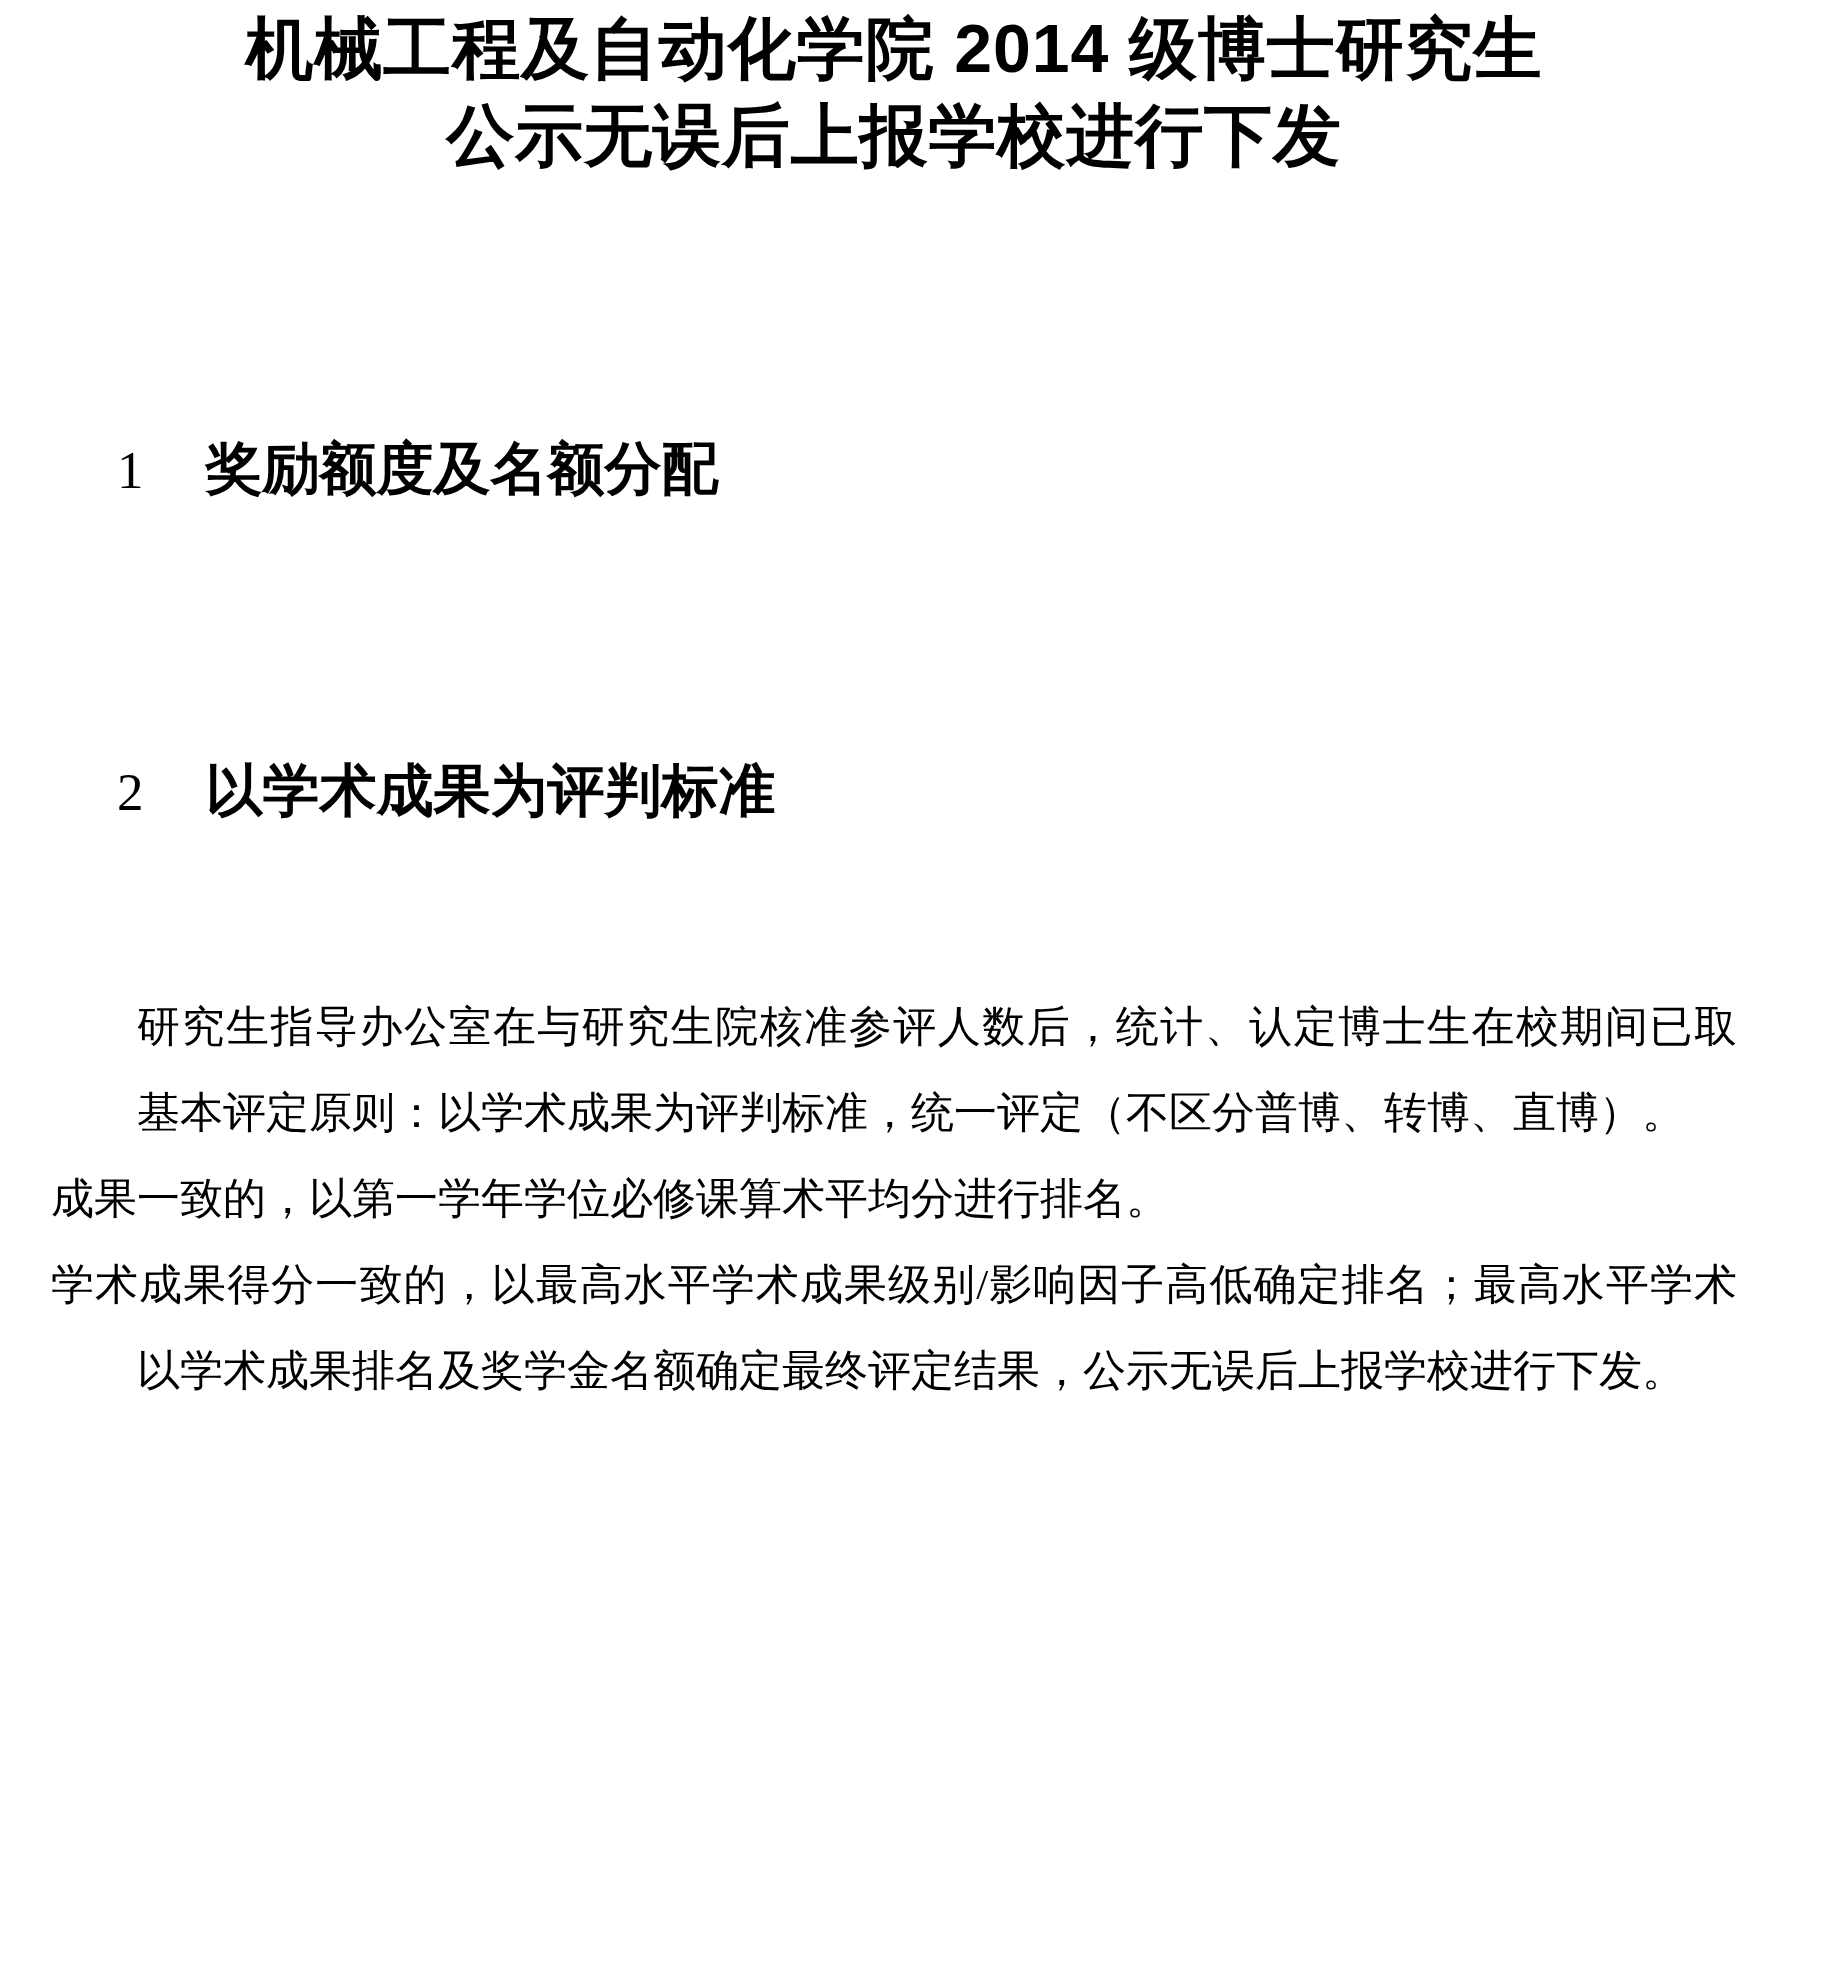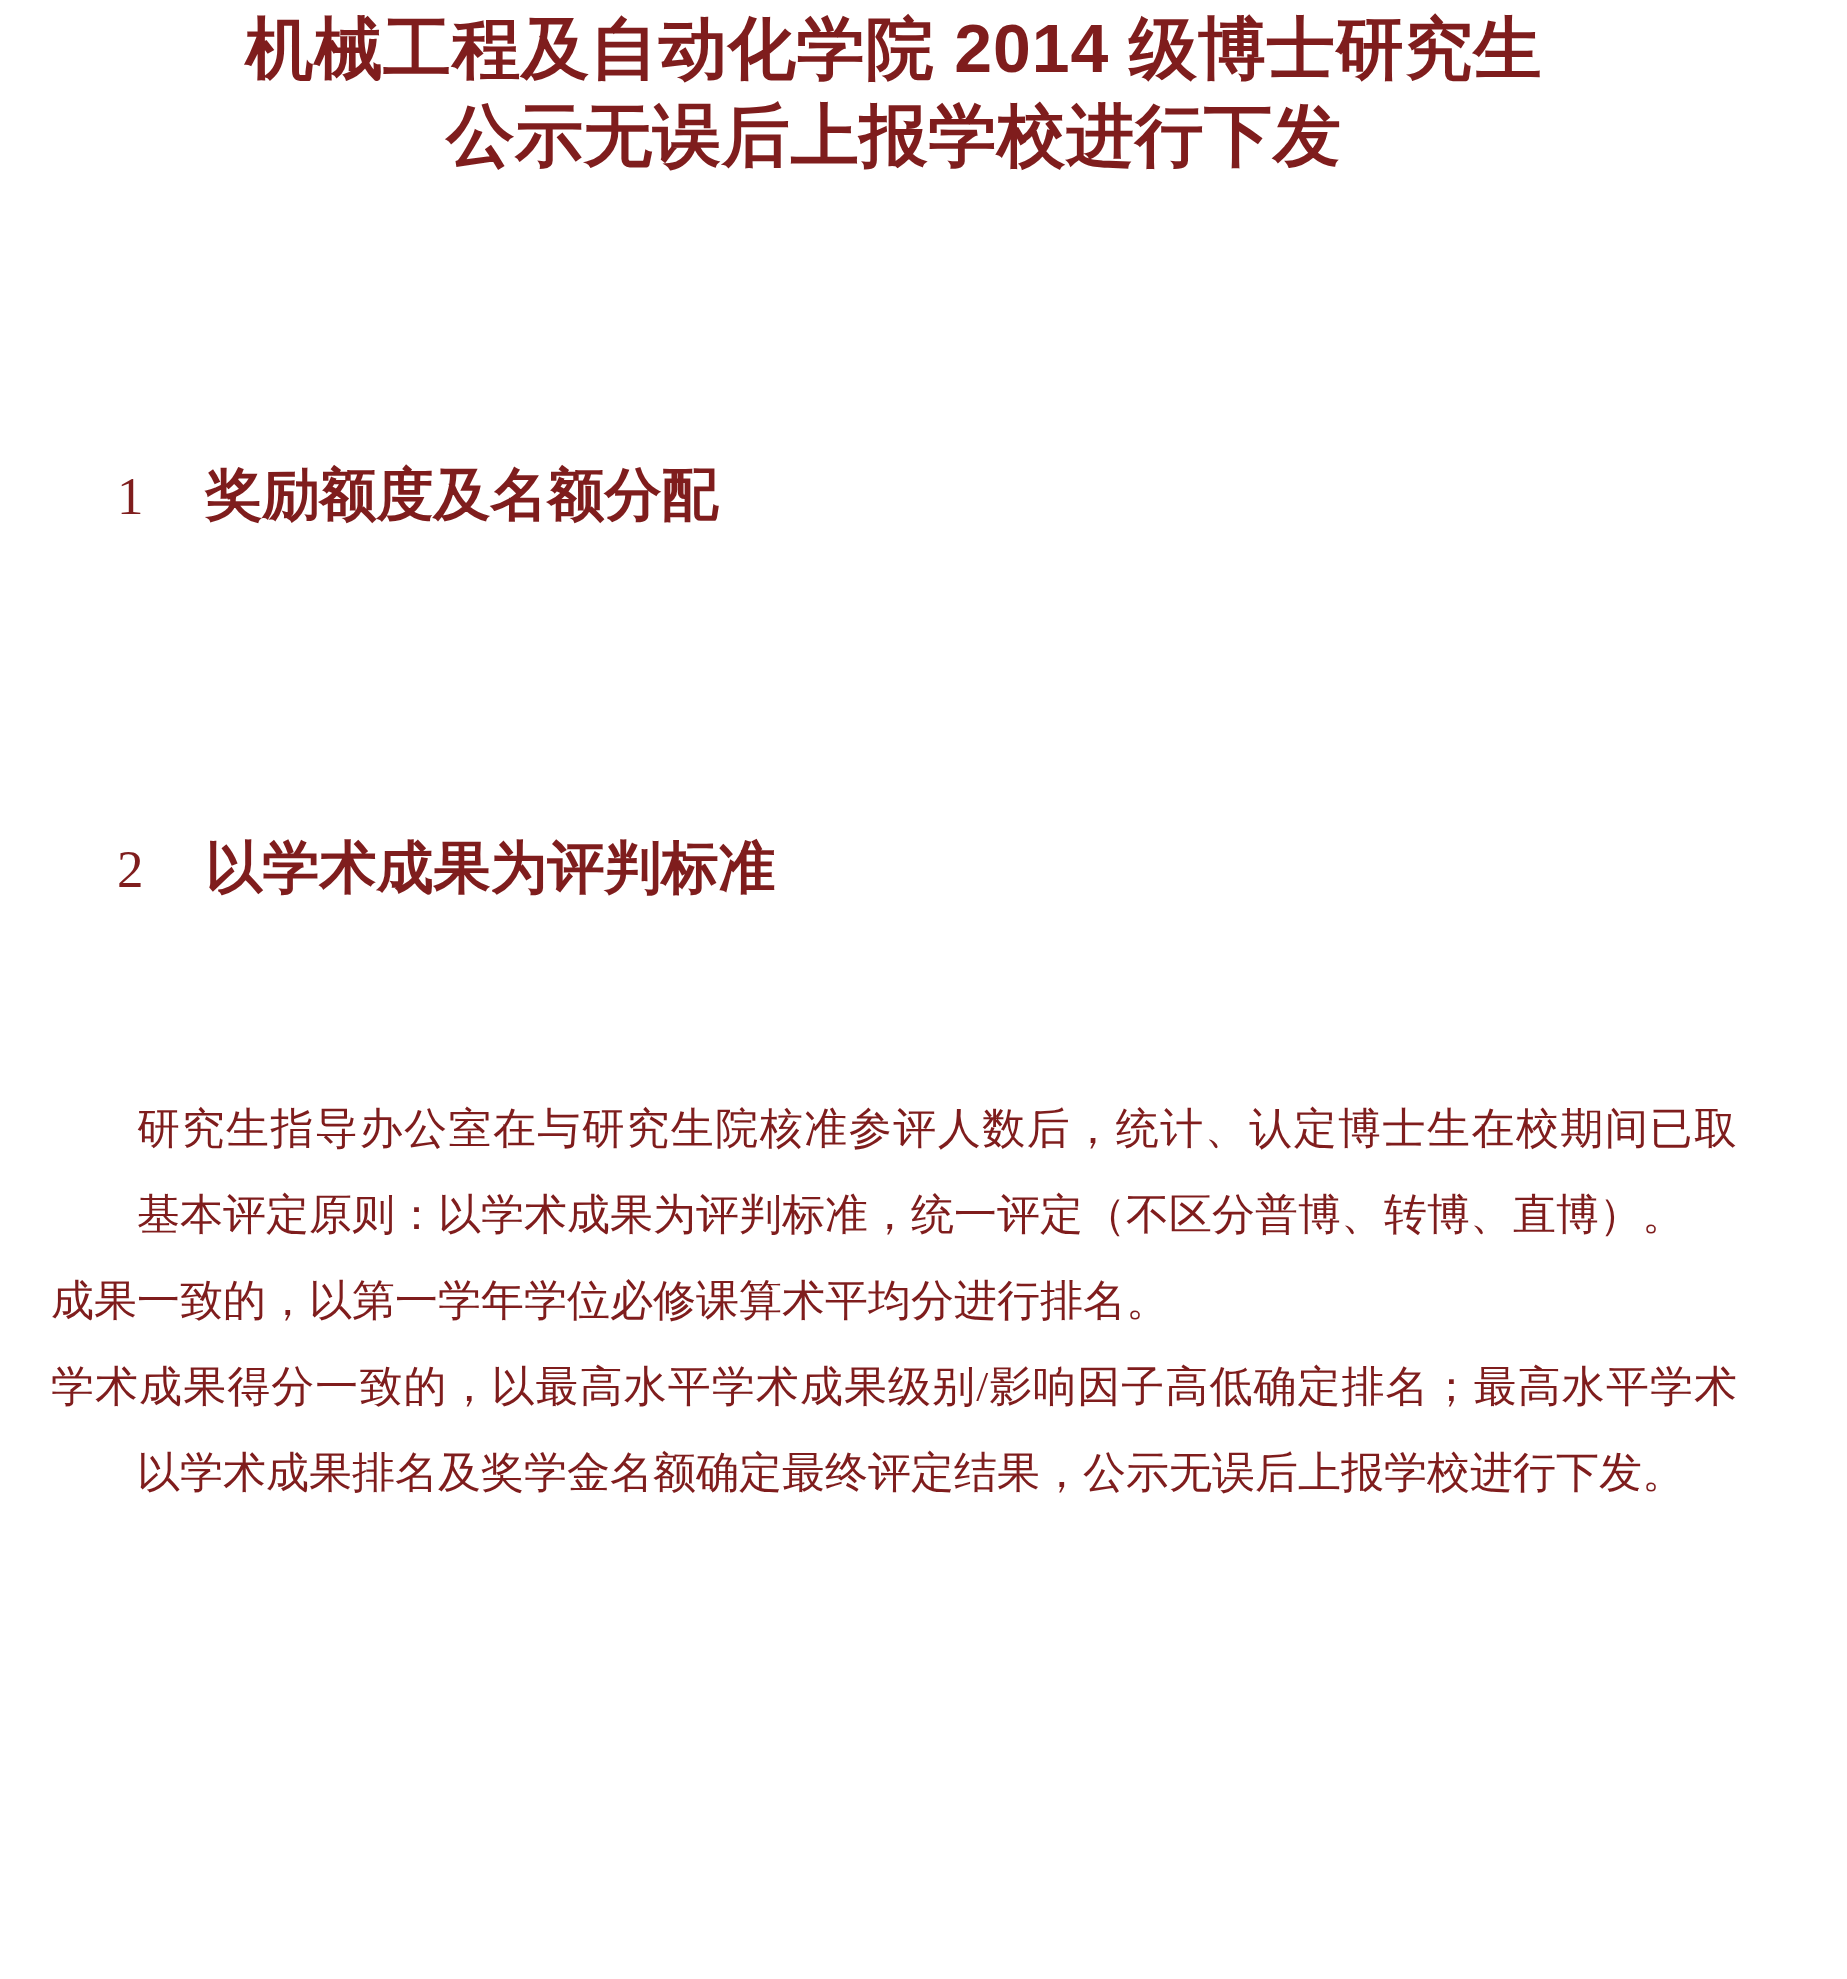--- a/index.html
+++ b/index.html
@@ -7,21 +7,21 @@
     padding: 0;
     background: #ffffff;
   }
   .page {
     position: relative;
     width: 1847px;
     height: 1979px;
     box-sizing: border-box;
     padding: 5.3px 110px 0 51px;
     background: #ffffff;
-    color: #7f1d1d;
+    color: #000000;
     overflow: hidden;
     font-family: "Liberation Serif", "DejaVu Serif", serif;
   }
   
   .doc-title {
     margin: 0;
     text-align: center;
     font-family: "Liberation Sans", "DejaVu Sans", sans-serif;
     font-weight: 700;
     font-size: 68px;
@@ -29,21 +29,21 @@
     letter-spacing: 0.9px;
   }
   .doc-title .title-line {
     display: block;
     white-space: pre-wrap;
   }
   
   .section-heading {
     margin: 0;
     font-size: 57px;
-    line-height: 88px;
+    line-height: 71px;
     font-weight: 700;
     white-space: pre-wrap;
   }
   .section-heading.first { margin-top: 183px; }
   .section-heading.second { margin-top: 107px; }
   .section-heading .section-number {
     display: inline-block;
     font-family: "Liberation Serif", "DejaVu Serif", serif;
     font-weight: 400;
     font-size: 53px;

